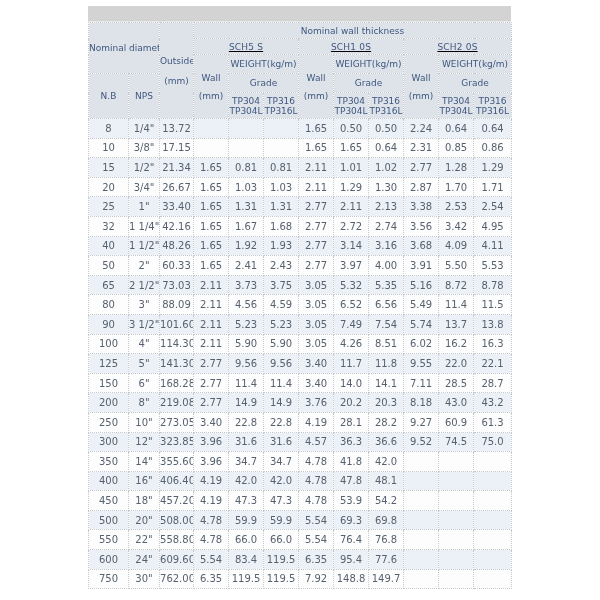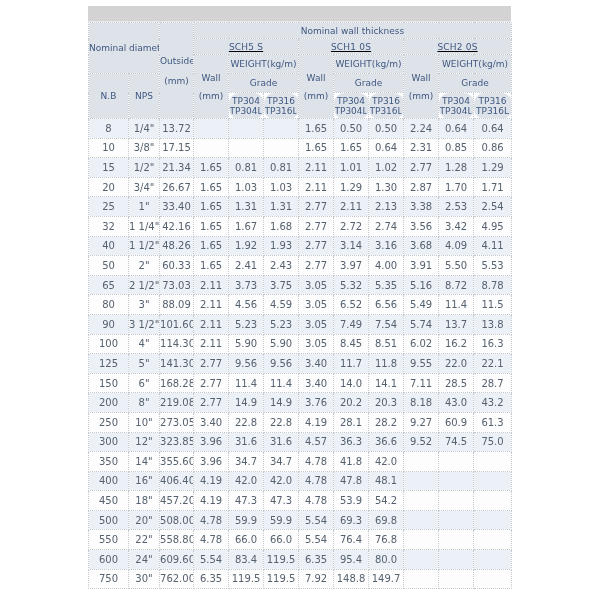--- a/index.html
+++ b/index.html
@@ -22,21 +22,21 @@
     overflow:hidden; white-space:nowrap;
   }
   table.spec th {
     background:#dee3e9; color:#3f5780; font-weight:normal; font-size:9px;margin-top:48px;
   }
   th.group-name { font-size:9px; letter-spacing:0.2px; }
   th.nwt { font-size:9px; }
   th.two-line div { line-height:11px; }
   th.outside-cell div { line-height:12px; }
   th.outside-cell .gap, th.wall-cell .gap { height:8px; }
-  th.tp-cell { font-size:8px; line-height:10px;border-radius:10px; }
+  th.tp-cell { font-size:8px; line-height:10px; }
   table.spec td {
     color:#56616e; font-size:10px; background:#fdfdfe; height:18.6px;
   }
   tr.alt td { background:#ecf1f7; }
   thead tr.r-a { height:16px; }
   thead tr.r-b { height:16px;text-decoration:underline; }
   thead tr.r-c { height:19px; }
   thead tr.r-d { height:19px; }
   thead tr.r-e { height:26px; }
 </style>
@@ -288,21 +288,21 @@
           <td>13.8</td>
         </tr>
         <tr>
           <td>100</td>
           <td>4"</td>
           <td>114.30</td>
           <td>2.11</td>
           <td>5.90</td>
           <td>5.90</td>
           <td>3.05</td>
-          <td>8.45</td>
+          <td>4.26</td>
           <td>8.51</td>
           <td>6.02</td>
           <td>16.2</td>
           <td>16.3</td>
         </tr>
         <tr class="alt">
           <td>125</td>
           <td>5"</td>
           <td>141.30</td>
           <td>2.77</td>
@@ -443,21 +443,21 @@
         </tr>
         <tr class="alt">
           <td>600</td>
           <td>24"</td>
           <td>609.60</td>
           <td>5.54</td>
           <td>83.4</td>
           <td>119.5</td>
           <td>6.35</td>
           <td>95.4</td>
-          <td>80.0</td>
+          <td>77.6</td>
           <td></td>
           <td></td>
           <td></td>
         </tr>
         <tr>
           <td>750</td>
           <td>30"</td>
           <td>762.00</td>
           <td>6.35</td>
           <td>119.5</td>

